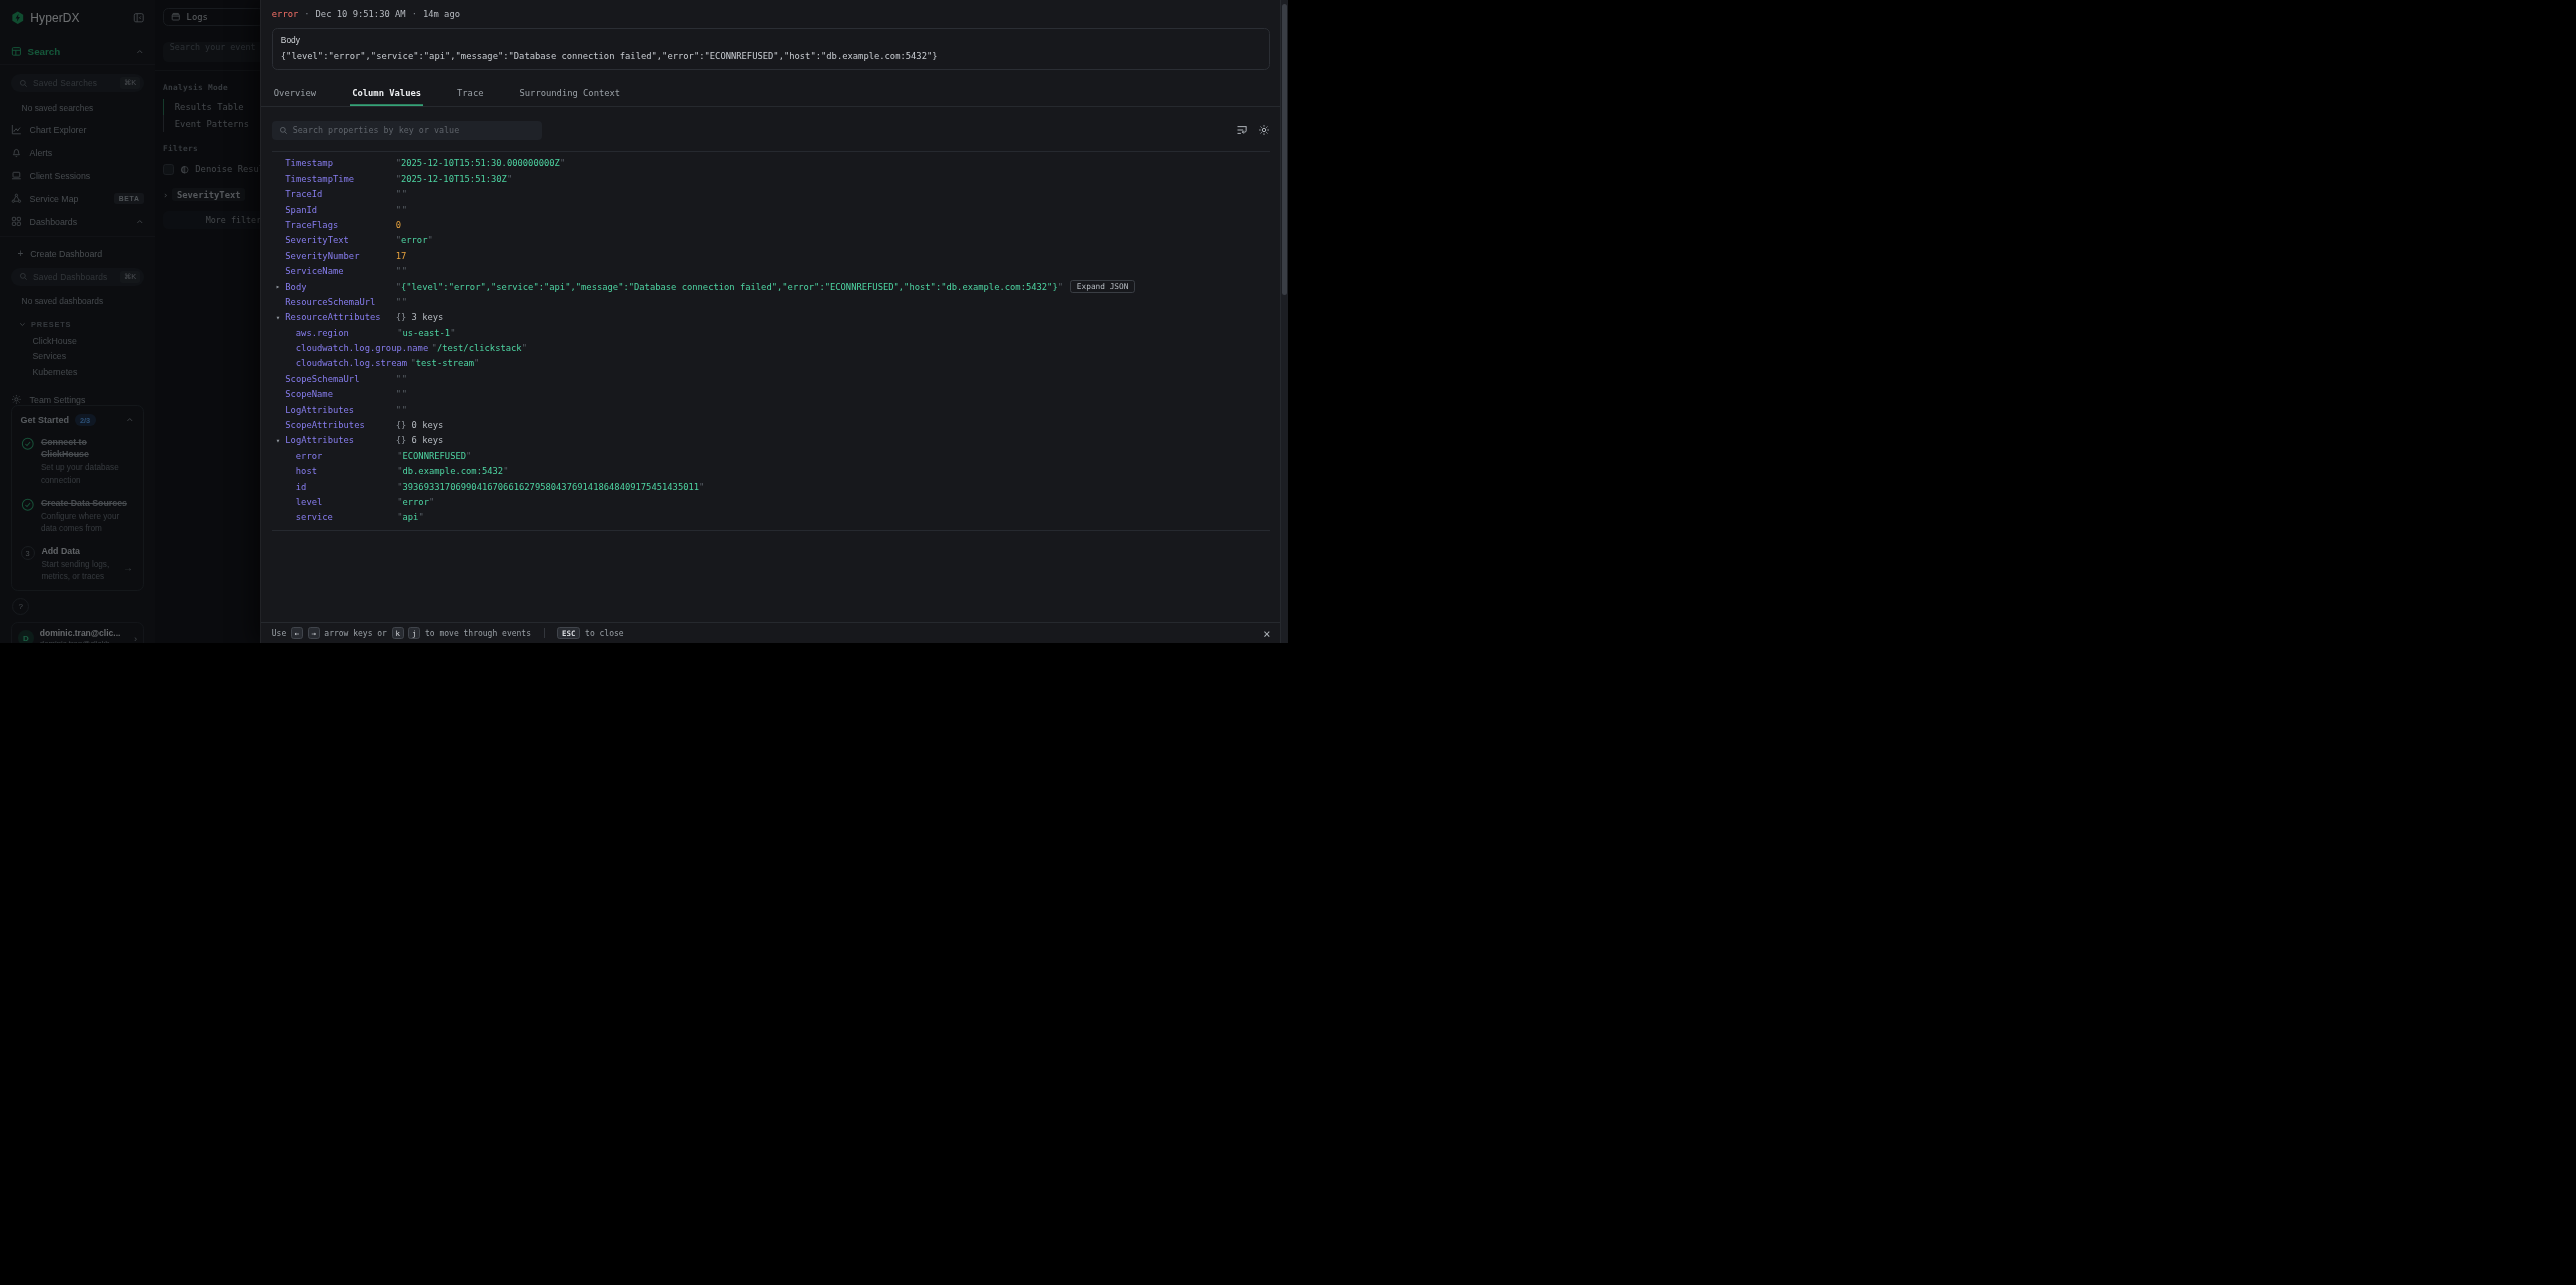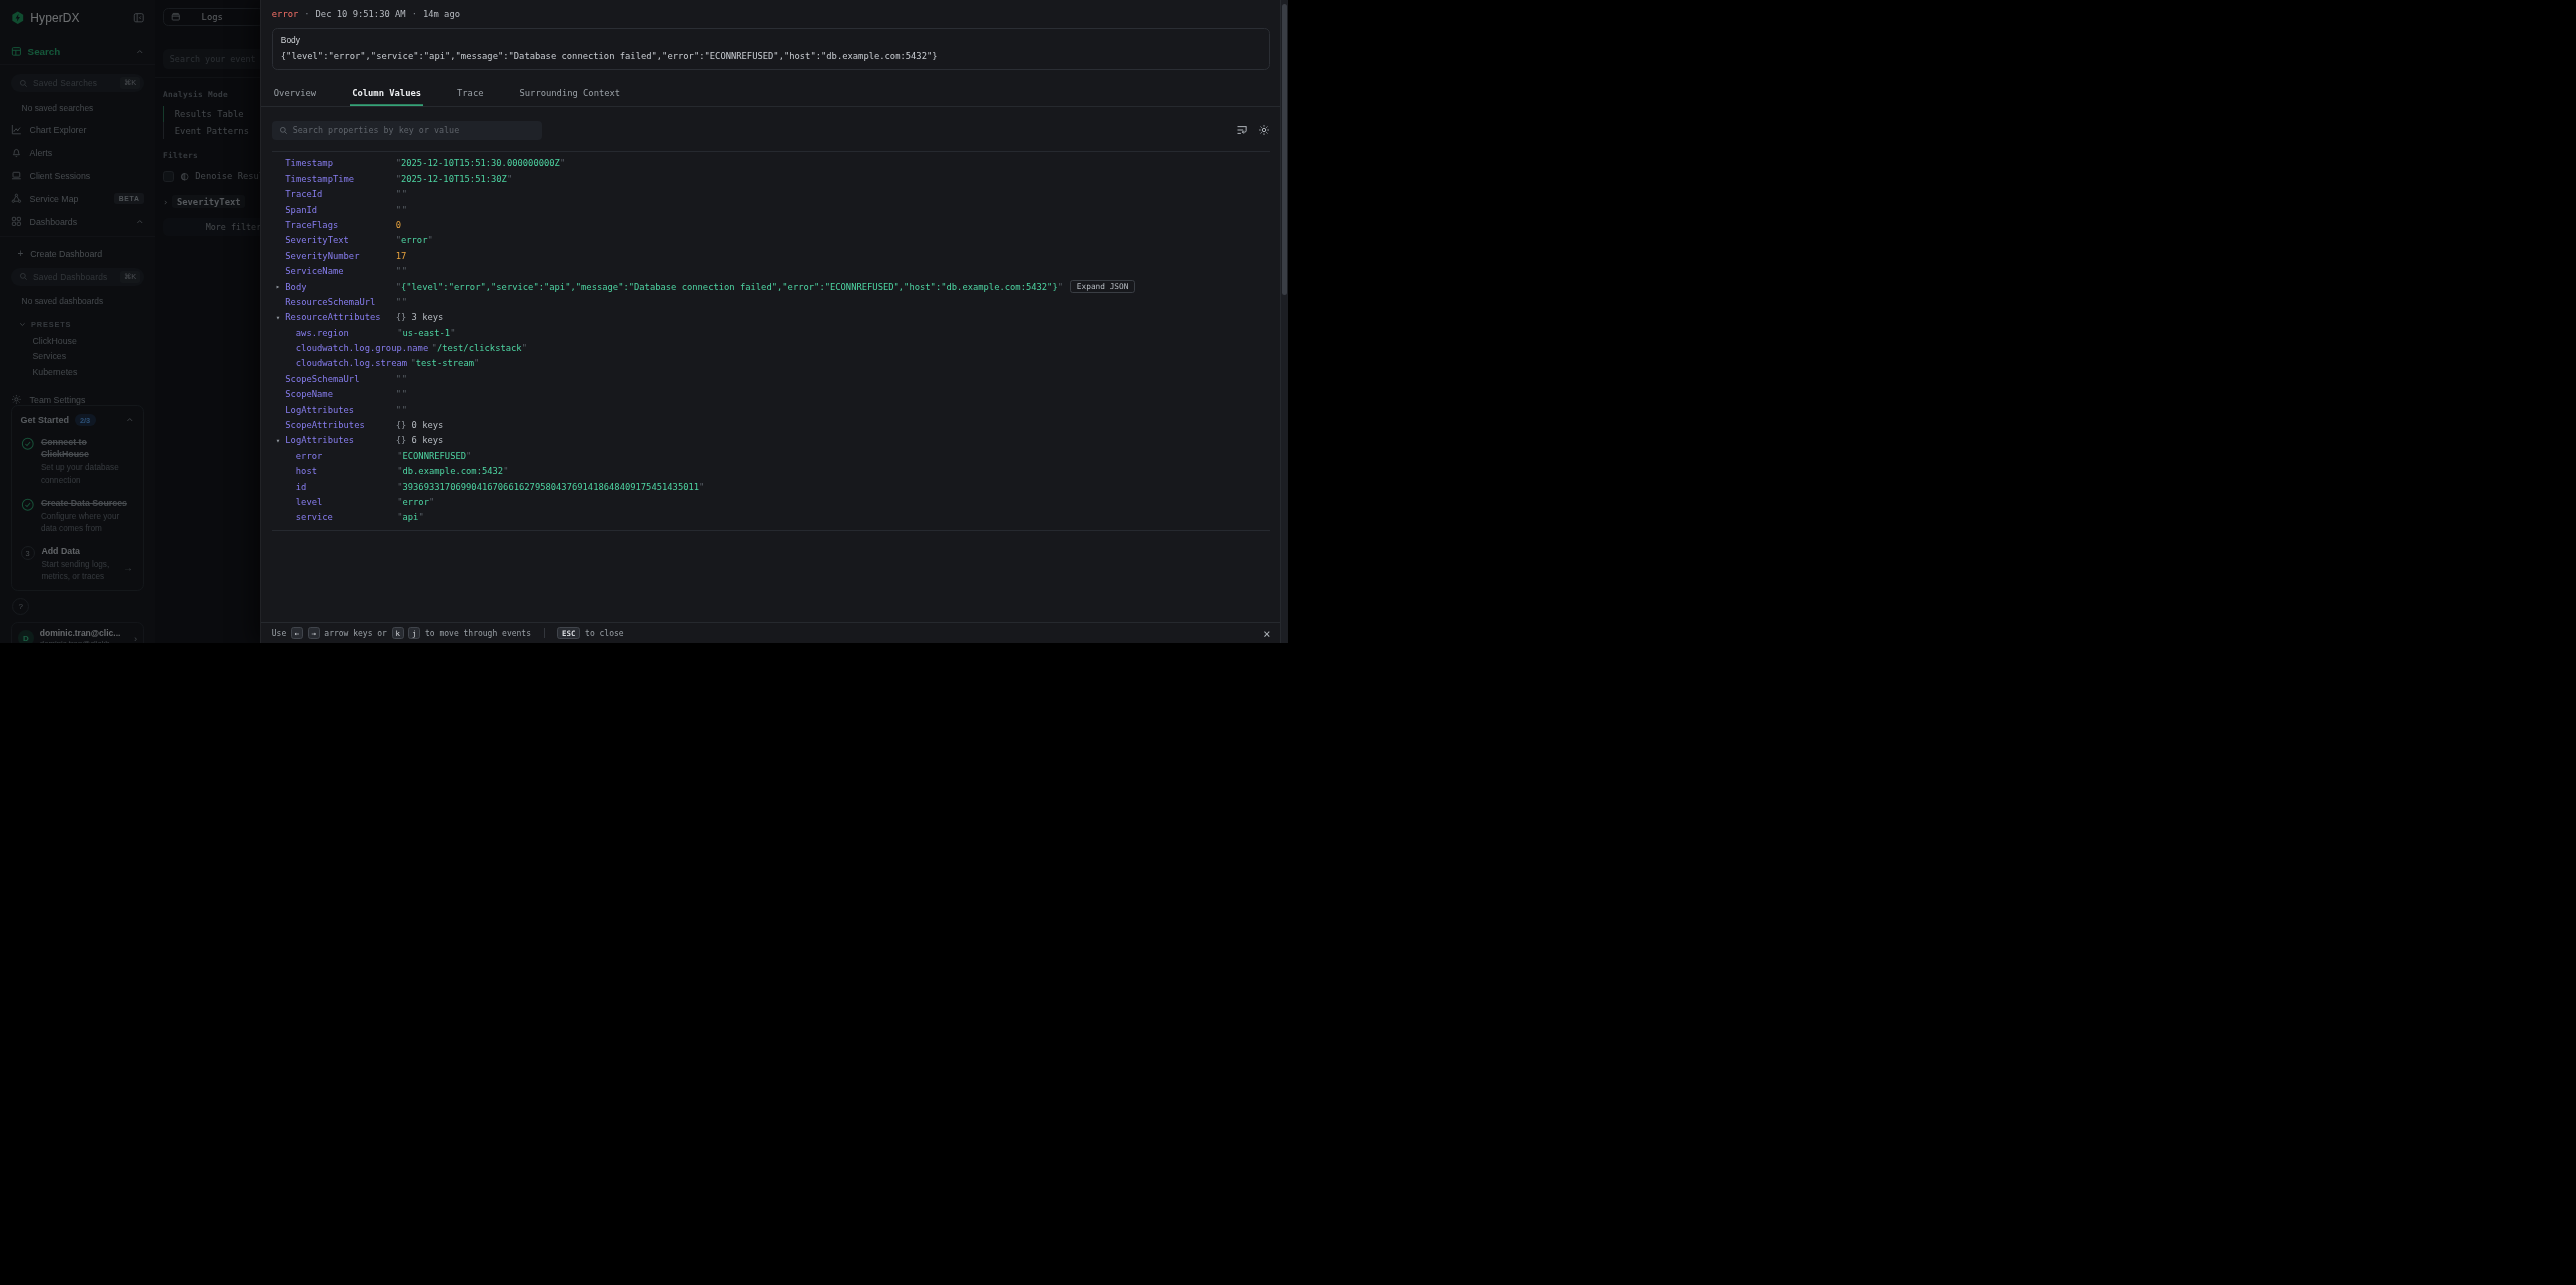--- a/index.html
+++ b/index.html
@@ -60,24 +60,24 @@
           display:flex;align-items:center;justify-content:center;flex:0 0 16px;}
   .user-col{flex:1;overflow:hidden;white-space:nowrap;}
   .user-name{font-size:8.5px;font-weight:bold;color:#d9dce0;}
   .user-email{font-size:7.8px;color:#878d94;margin-top:0.7px;}
   .user-chev{color:#878d94;font-size:9.5px;}
 
   
   .logs-panel{position:absolute;left:155px;top:0;width:105px;height:643px;background:#101114;
               box-sizing:border-box;padding:8px 0 0 8px;overflow:hidden;}
   .logs-btn{width:101px;height:17.6px;border:0.7px solid #2f333a;border-radius:5.4px;display:flex;align-items:center;
-            gap:20px;padding:0 6.8px;box-sizing:border-box;color:#c3c7cc;font-size:8.8px;}
+            gap:5px;padding:0 6.8px;box-sizing:border-box;color:#c3c7cc;font-size:8.8px;}
   .logs-btn .nav-ic{color:#9aa0a6;}
-  .logs-search{margin-top:23px;width:115px;height:20px;background:#191c21;border-radius:5.4px;display:flex;
-               align-items:center;padding:0 6.8px;box-sizing:border-box;color:#5b6168;font-size:8.4px;}
+  .logs-search{margin-top:16px;width:115px;height:20px;background:#191c21;border-radius:5.4px;display:flex;
+               padding:0 6.8px;box-sizing:border-box;color:#5b6168;font-size:8.4px;}
   .logs-divider{border-top:0.7px solid #1d2025;margin:8px 0 0 -8px;}
   .panel-label{color:#70767e;font-size:7.8px;font-weight:bold;letter-spacing:0.3px;margin-top:12px;}
   .mode-list{margin-top:7px;}
   .mode-item{border-left:1.4px solid #3a3e45;padding:3.4px 0 3.4px 10.8px;color:#8d939a;font-size:8.8px;}
   .mode-item.active{border-left-color:#2a7a58;}
   .filter-row{display:flex;align-items:center;gap:6px;margin-top:10.8px;color:#8d939a;font-size:8.8px;white-space:nowrap;}
   .checkbox{width:8.8px;height:8.8px;background:#1c1f25;border:0.7px solid #363b42;border-radius:2.7px;flex:0 0 8.8px;}
   .denoise-ic{display:flex;color:#8d939a;}
   .sev-row{display:flex;align-items:center;gap:4px;margin-top:13.5px;}
   .sev-chev{color:#8d939a;font-size:8.8px;}

